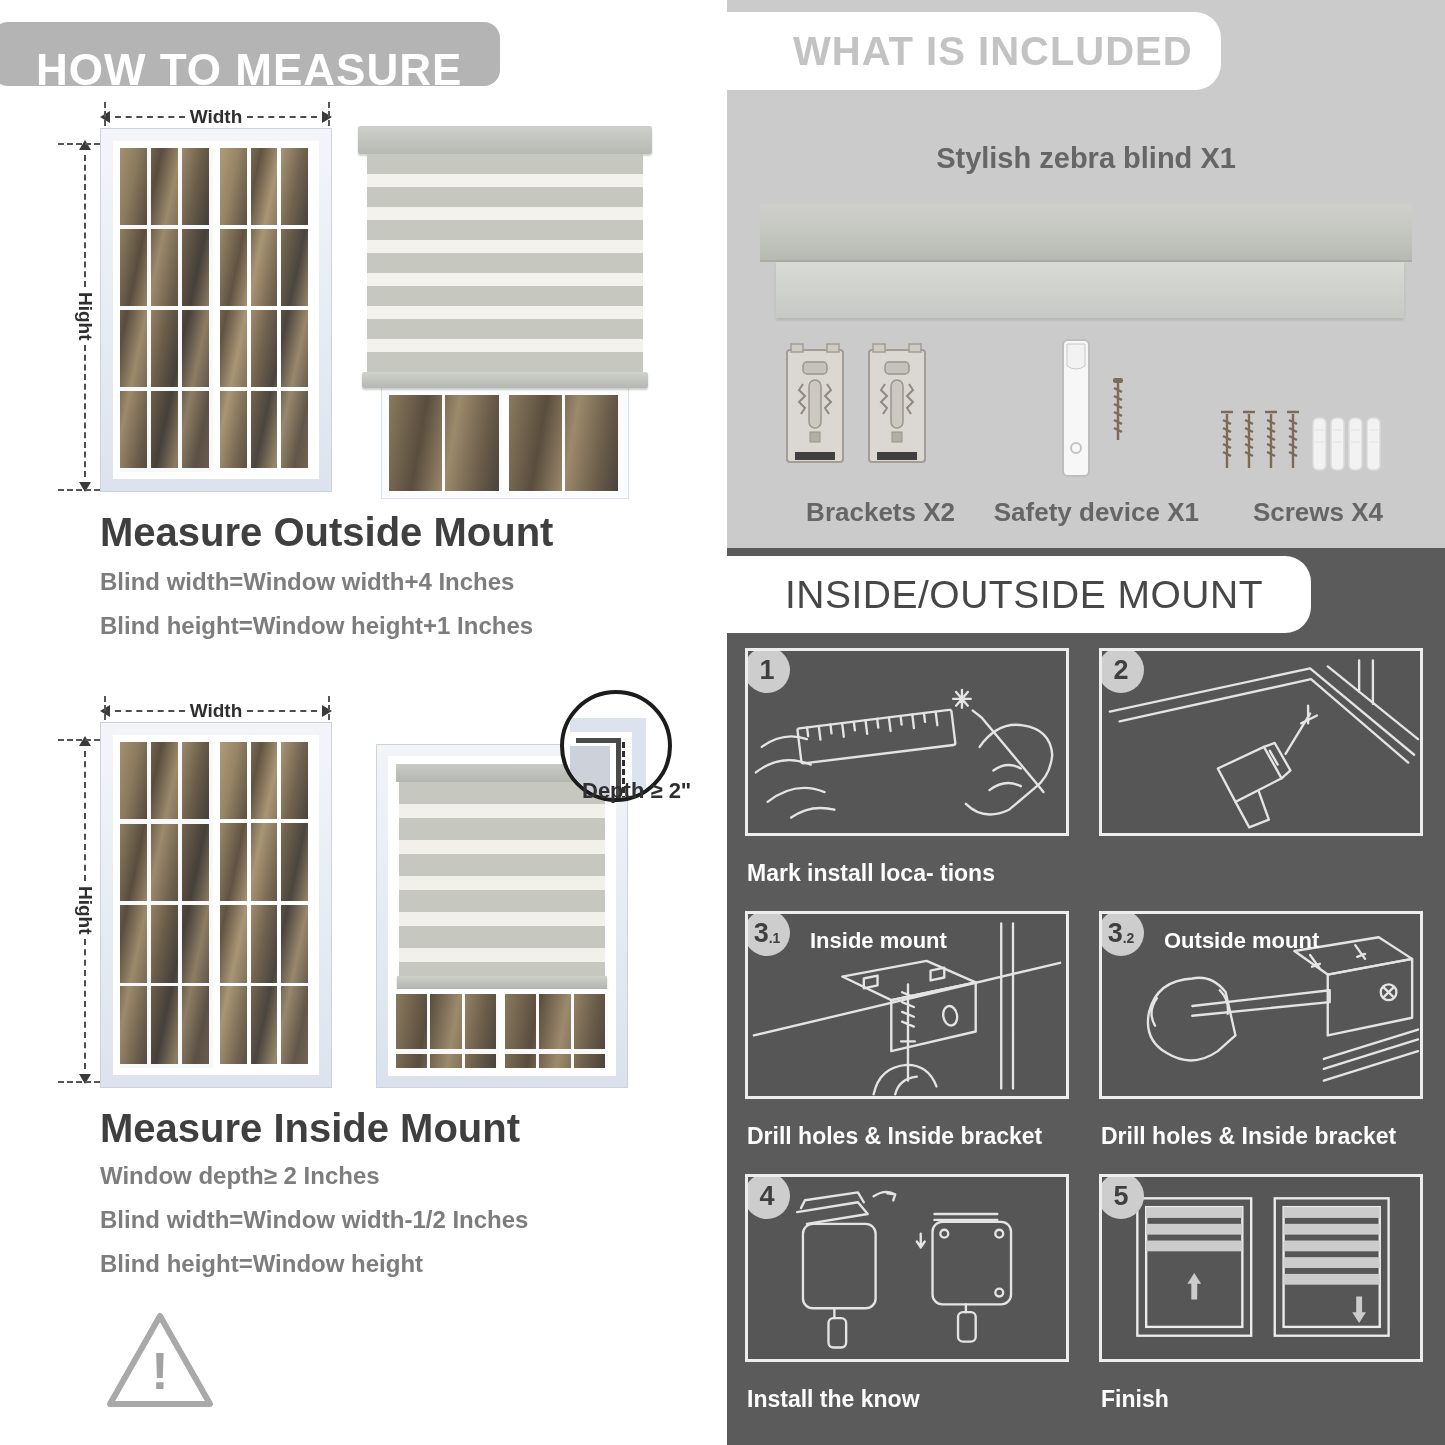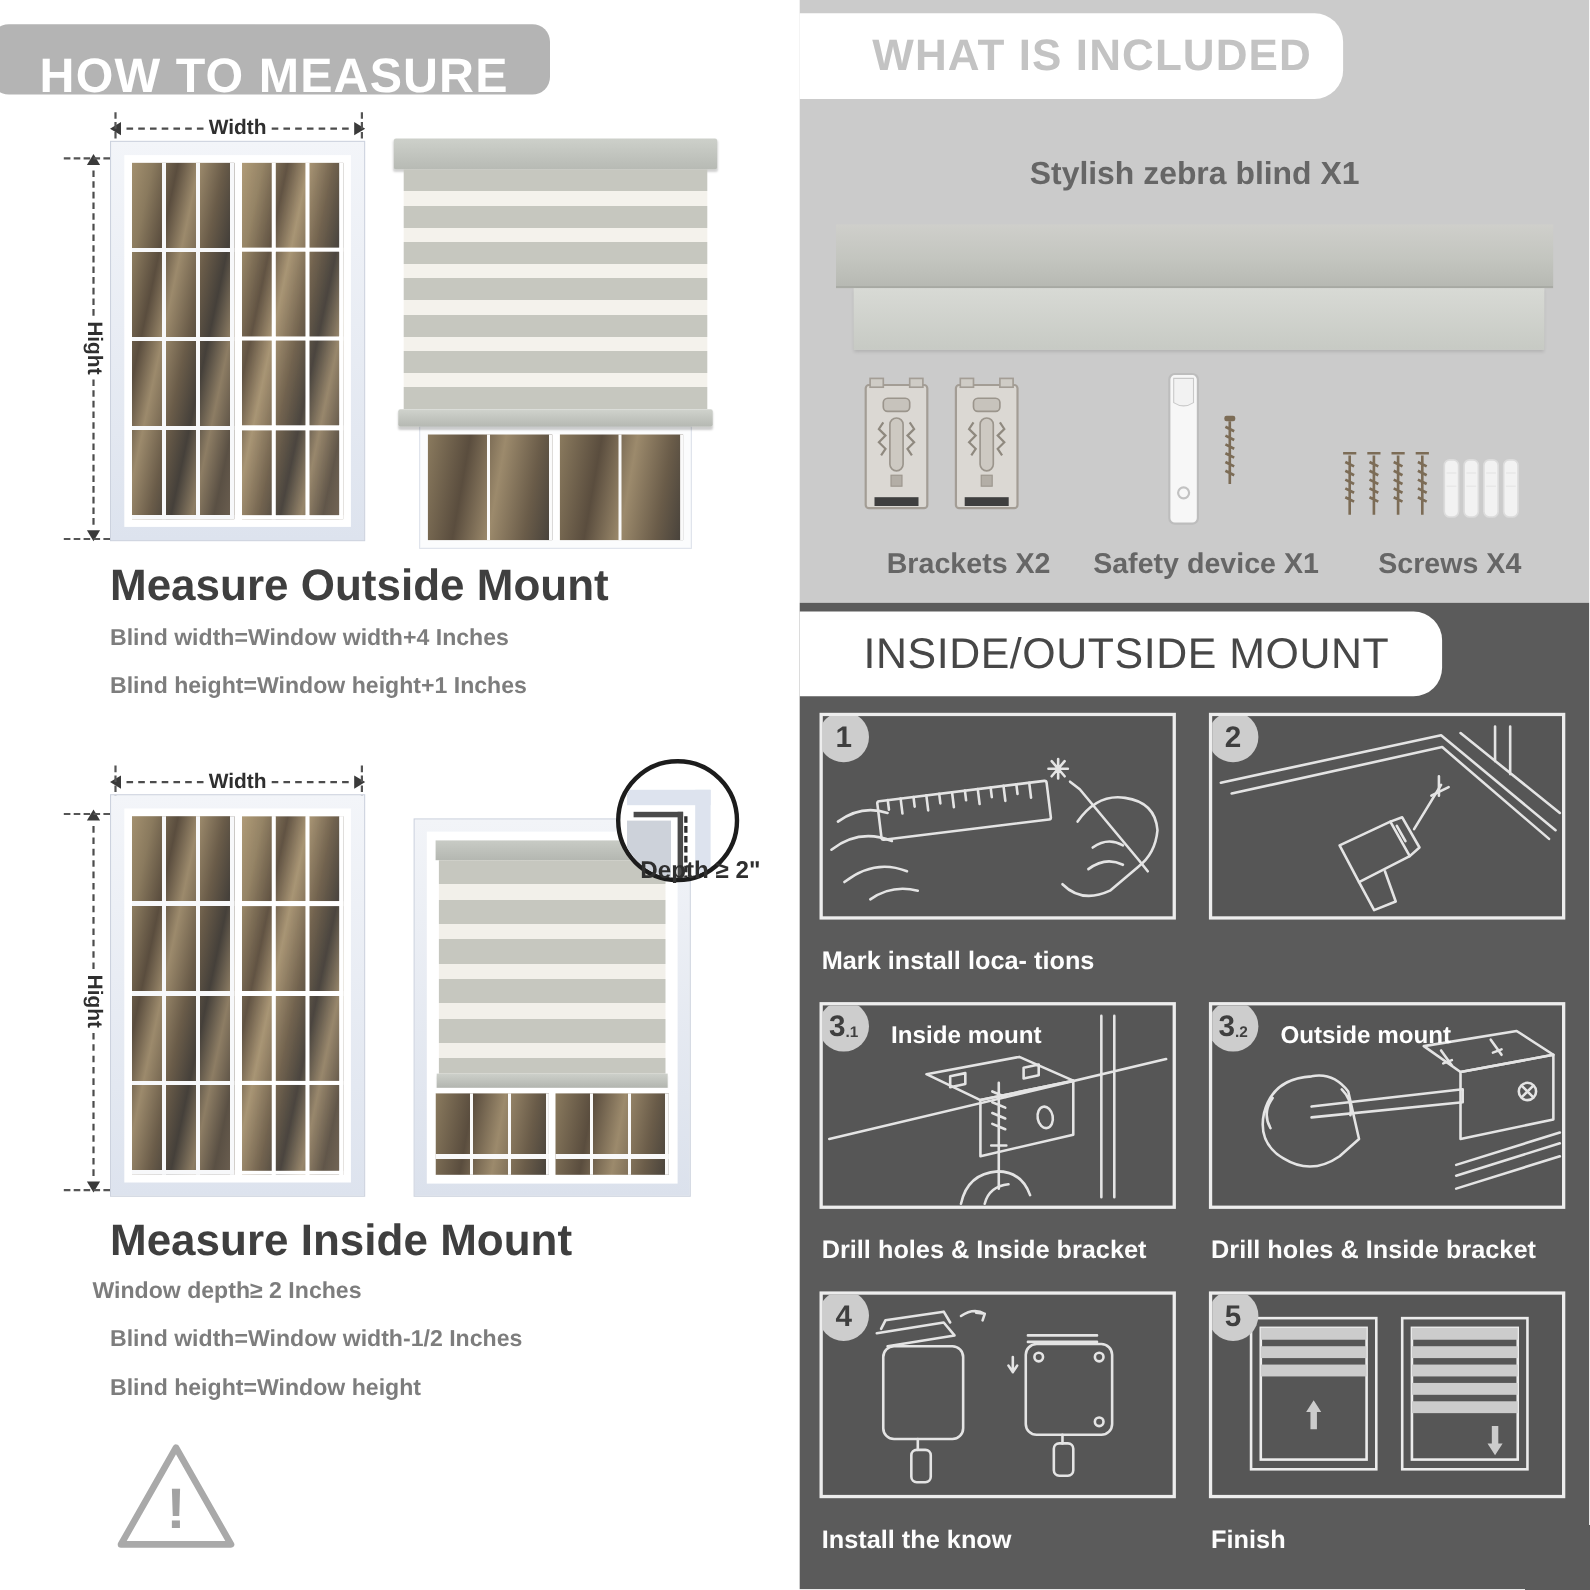--- a/index.html
+++ b/index.html
@@ -6,21 +6,21 @@
   #canvas{position:relative;width:1445px;height:1445px;background:#fff;overflow:hidden;
           font-family:"Liberation Sans",sans-serif;}
   .abs{position:absolute;}
 
   
   .banner-howto{position:absolute;left:-8px;top:22px;width:508px;height:64px;background:#b4b4b4;
     border-radius:16px;display:flex;align-items:center;padding-left:44px;box-sizing:border-box;}
   .banner-howto span{color:#fff;font-size:44px;font-weight:bold;letter-spacing:1px;margin-top:32px;}
 
   .h-title{position:absolute;font-size:40px;font-weight:bold;color:#3f3f3f;}
-  .formula{position:absolute;font-size:21px;font-weight:bold;color:#7d7d7d;}
+  .formula{position:absolute;font-size:24px;font-weight:bold;color:#7d7d7d;}
 
   
   .mwindow{position:absolute;background:linear-gradient(#f3f5f9,#dde3ee);padding:12px;
     box-sizing:border-box;border:1px solid #ccd2de;}
   .sash-row{display:flex;gap:7px;background:#fff;padding:7px;height:100%;box-sizing:border-box;}
   .pane{flex:1;position:relative;}
   .bldg{position:absolute;inset:0;
     background-image:
       repeating-linear-gradient(to right, transparent 0, transparent calc(33.33% - 4px), #f7f8fa calc(33.33% - 4px), #f7f8fa 33.33%),
       repeating-linear-gradient(to bottom, transparent 0, transparent calc(25% - 4px), #f7f8fa calc(25% - 4px), #f7f8fa 25%),
@@ -221,21 +221,21 @@
 
   <div class="depth-circle">
     <div class="dc-l"></div>
     <div class="dc-inner"></div>
     <div class="dc-dark"></div>
     <div class="dc-dash"></div>
   </div>
   <div class="depth-label">Depth ≥ 2"</div>
 
   <div class="h-title" style="left:100px;top:1106px;">Measure Inside Mount</div>
-  <div class="formula" style="left:84px;top:1162px;">Window depth≥ 2 Inches</div>
+  <div class="formula" style="left:100px;top:1162px;">Window depth≥ 2 Inches</div>
   <div class="formula" style="left:100px;top:1206px;">Blind width=Window width-1/2 Inches</div>
   <div class="formula" style="left:100px;top:1250px;">Blind height=Window height</div>
 
   <svg class="abs" style="left:100px;top:1306px;" width="120" height="110" viewBox="0 0 120 110">
     <path d="M60 10 L110 98 L10 98 Z" fill="none" stroke="#a9a9a9" stroke-width="6" stroke-linejoin="round"></path>
     <text x="60" y="83" font-size="52" font-weight="bold" fill="#a2a2a2" text-anchor="middle">!</text>
   </svg>
 
   <div class="right-top">
     <div class="banner-included">

